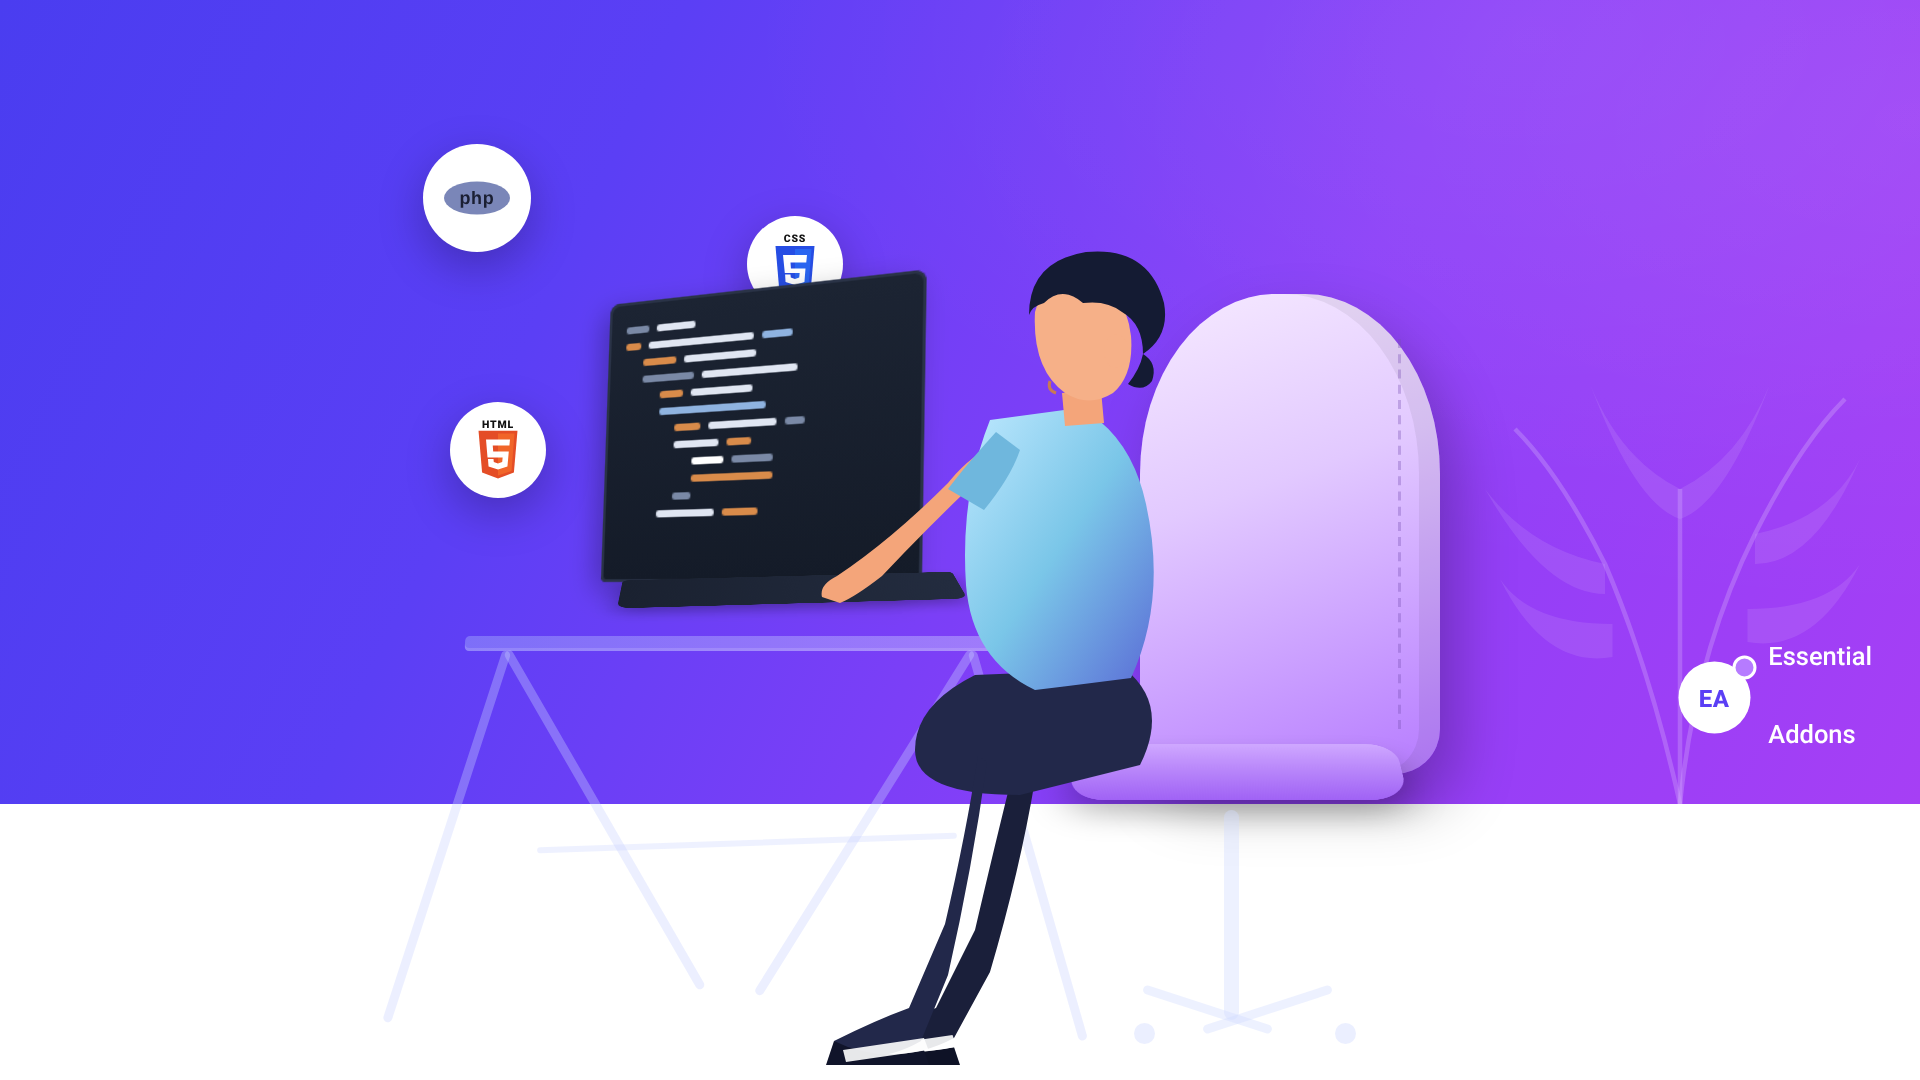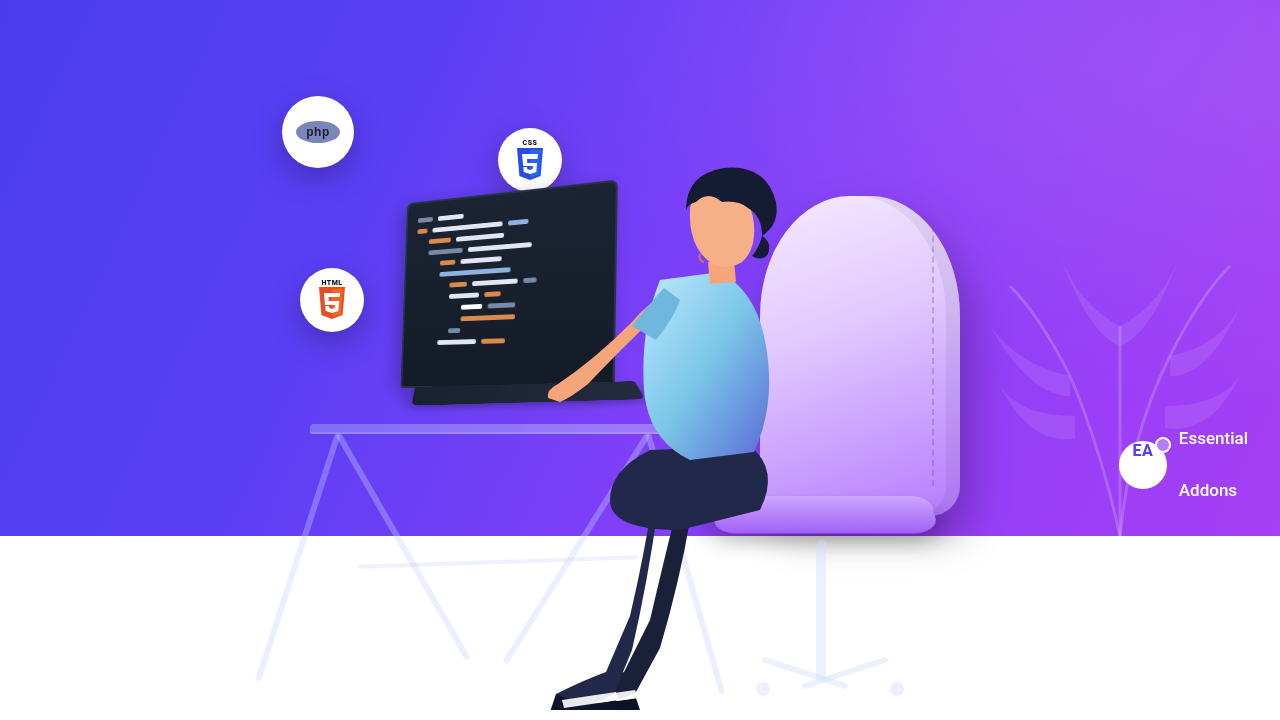--- a/index.html
+++ b/index.html
@@ -27,21 +27,21 @@
     border-radius: 50%;
     box-shadow: 0 10px 30px rgba(0,0,0,0.25);
     display: flex; flex-direction: column; align-items: center; justify-content: center;
     font-weight: 800;
     font-size: 8px;
     letter-spacing: 0.5px;
     color: #222;
   }
   .badge svg { display: block; }
   .badge-php  { left: 282px; top: 96px; }
-  .badge-css  { left: 498px; top: 128px; width: 64px; height: 64px; }
+  .badge-css  { left: 498px; top: 144px; width: 64px; height: 64px; }
   .badge-html { left: 300px; top: 268px; width: 64px; height: 64px; }
 
   
   .desk-top {
     position: absolute;
     left: 310px; top: 424px; width: 640px; height: 10px;
     background: linear-gradient(90deg, rgba(180,200,255,0.35), rgba(200,180,255,0.6));
     border-radius: 3px;
     transform: skewX(-4deg);
     box-shadow: 0 -2px 0 rgba(255,255,255,0.15) inset;
@@ -123,21 +123,21 @@
   
   .plant { position: absolute; right: 40px; bottom: 0; width: 320px; height: 360px; opacity: 0.55; pointer-events:none; }
 
   
   .brand {
     position: absolute; right: 32px; bottom: 36px;
     display: flex; align-items: center; gap: 12px; color: #fff;
   }
   .brand-mark {
     width: 48px; height: 48px; border-radius: 50%;
-    background: #fff; display: flex; align-items: flex-start; justify-content: center;
+    background: #fff; display: flex; align-items: center; justify-content: center;
     color: #5b3ff5; font-weight: 800; font-size: 16px; letter-spacing: 0.5px;
     position: relative;
   }
   .brand-gear {
     position: absolute; right: -4px; top: -4px; width: 16px; height: 16px; border-radius: 50%;
     background: #b67bff; border: 2px solid #fff;
   }
   .brand-text { display: flex; flex-direction: column; line-height: 1.05; font-size: 17px; font-weight: 500; gap: 34px; }
 </style>
 </head>

